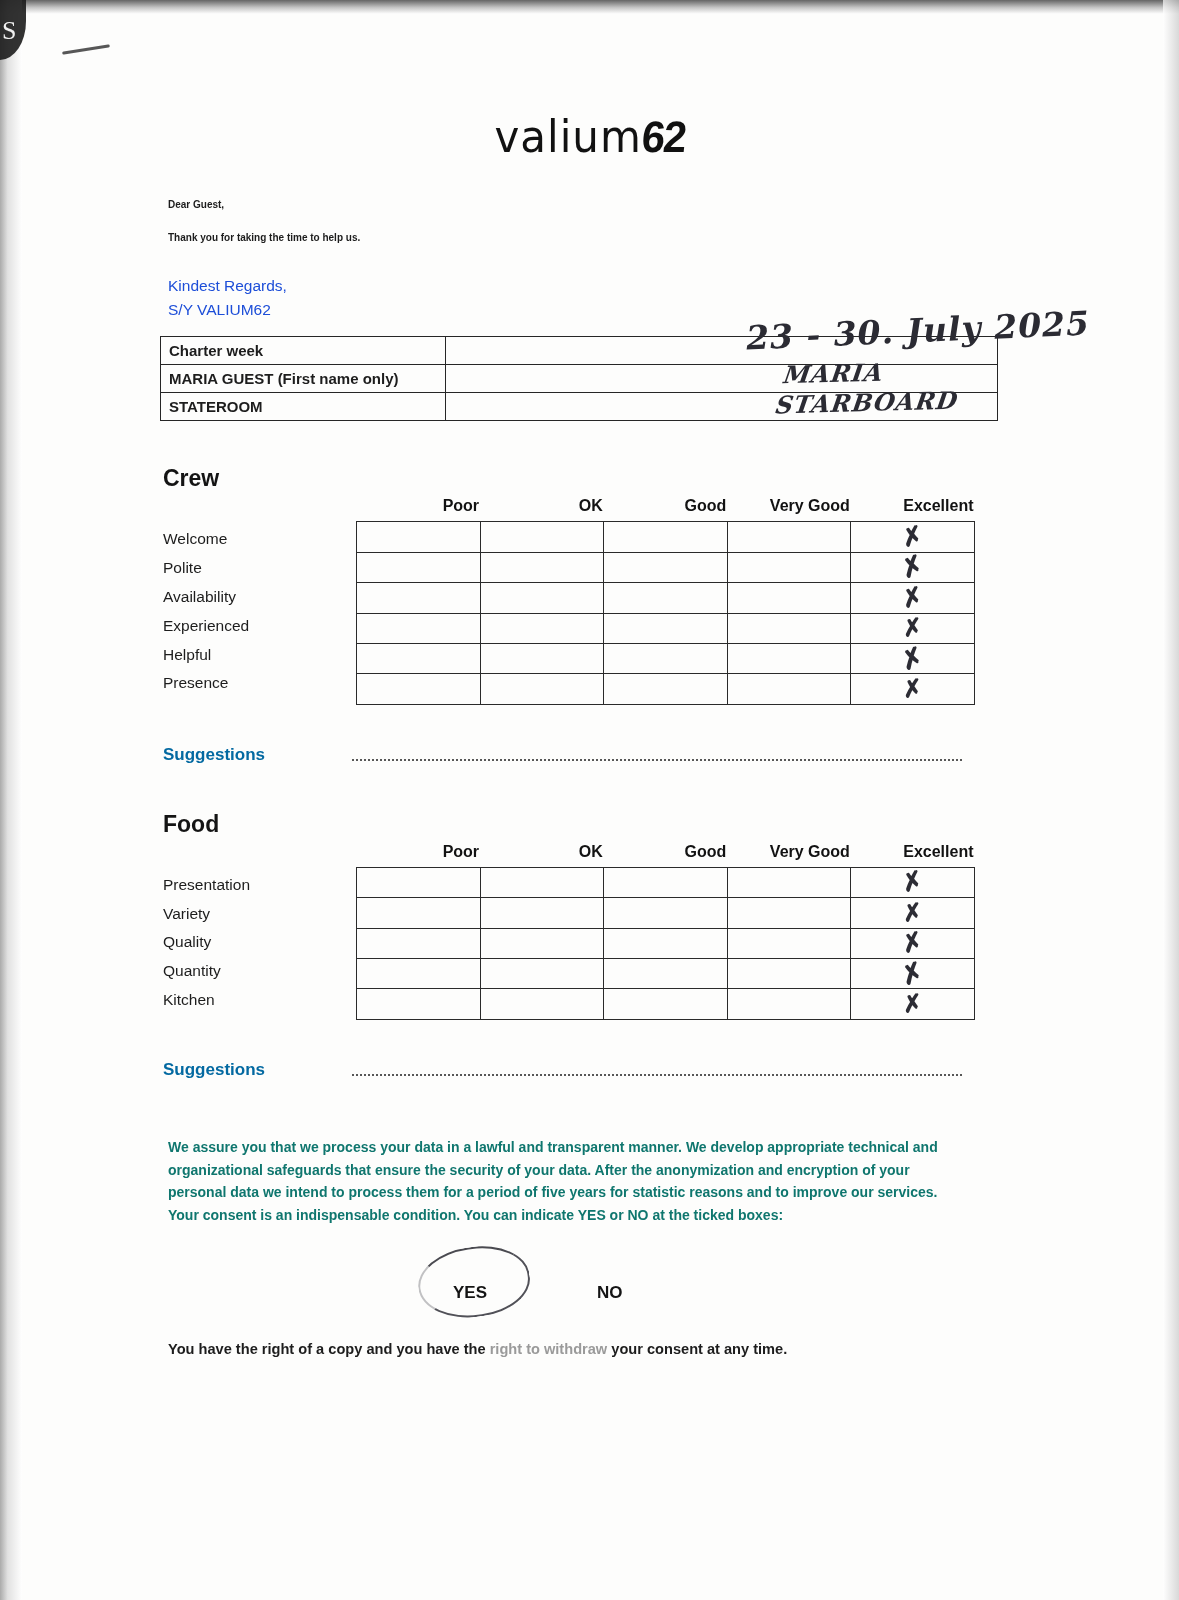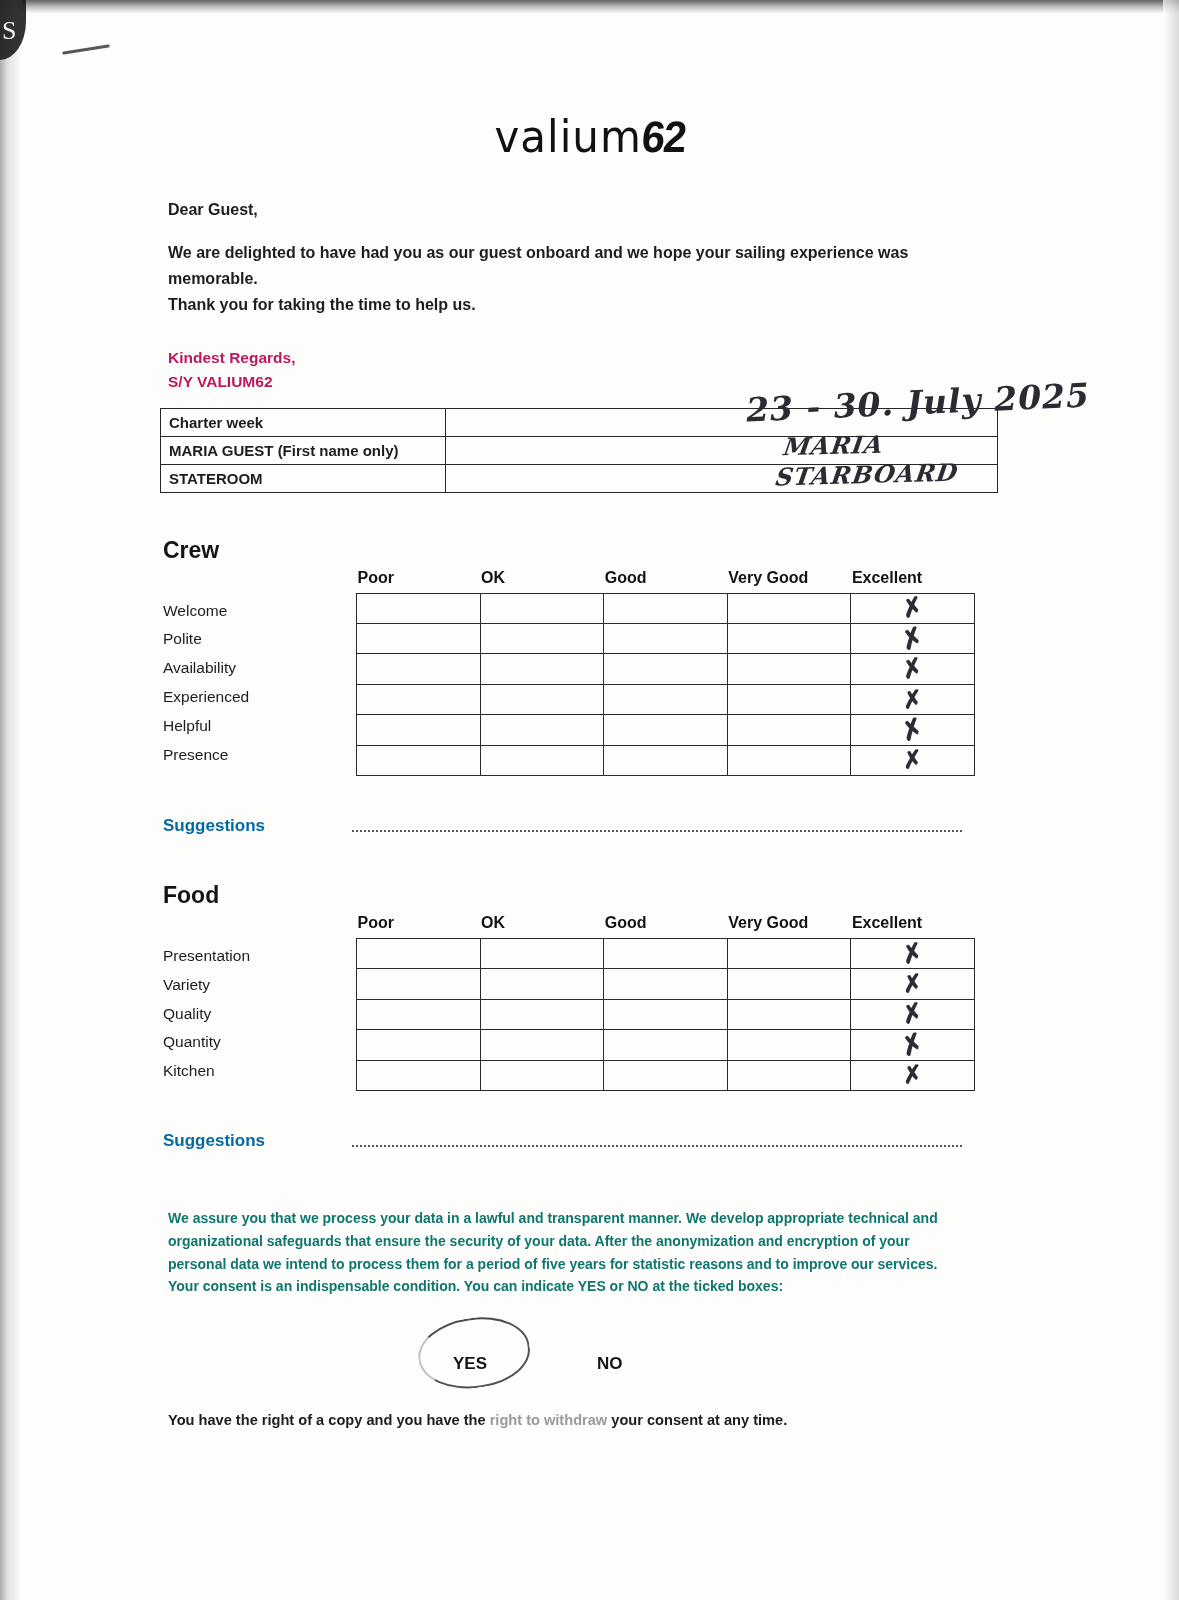--- a/index.html
+++ b/index.html
@@ -89,33 +89,33 @@
     font-family: "Liberation Sans", sans-serif;
     font-weight: 700;
     letter-spacing: -2px;
     display: inline-block;
     transform: skewX(-6deg);
   }
 
   .letter {
     margin: 36px 0 0 168px;
     width: 800px;
-    font-size: 16px;
+    font-size: 10px;
     line-height: 1.62;
     color: #1d1d1d;
     font-weight: 600;
   }
   .letter .salutation { margin-bottom: 17px; }
   .letter p { margin: 0; }
   .regards {
     margin: 28px 0 0 168px;
     font-size: 15.5px;
-    font-weight: 700;
+    font-weight: 400;
     line-height: 1.55;
-    color: #be185d;
+    color: #1d4ed8;
   }
 
   
   .guest-table {
     position: relative;
     margin: 14px 0 16px 160px;
     width: 838px;
     border-collapse: collapse;
     font-size: 15px;
   }
@@ -199,21 +199,21 @@
   }
   .rate-table th {
     border: 1.4px solid #2a2a2a;
     border-top: none;
     border-left: none;
     border-right: none;
     font-size: 16px;
     font-weight: 700;
     height: 28px;
     color: #121212;
-    text-align: left;
+    text-align: right;
   }
   .rate-table th:last-child { }
   .rate-table td {
     border: 1.4px solid #2a2a2a;
     height: 27.4px;
     text-align: center;
     position: relative;
   }
   .rate-table tr.head th { border-bottom: 1.6px solid #2a2a2a; }
   .mark {
@@ -317,21 +317,20 @@
   <div class="content">
 
     <div class="logo-wrap">
       <span class="logo">
         <span>valium</span><span class="num">62</span>
       </span>
     </div>
 
     <div class="letter">
       <div class="salutation">Dear Guest,</div>
-      <p>We are delighted to have had you as our guest onboard and we hope your sailing experience was memorable.</p>
       <p>Thank you for taking the time to help us.</p>
     </div>
 
     <div class="regards">
       <div>Kindest Regards,</div>
       <div>S/Y VALIUM62</div>
     </div>
 
     <table class="guest-table">
       <tbody>

